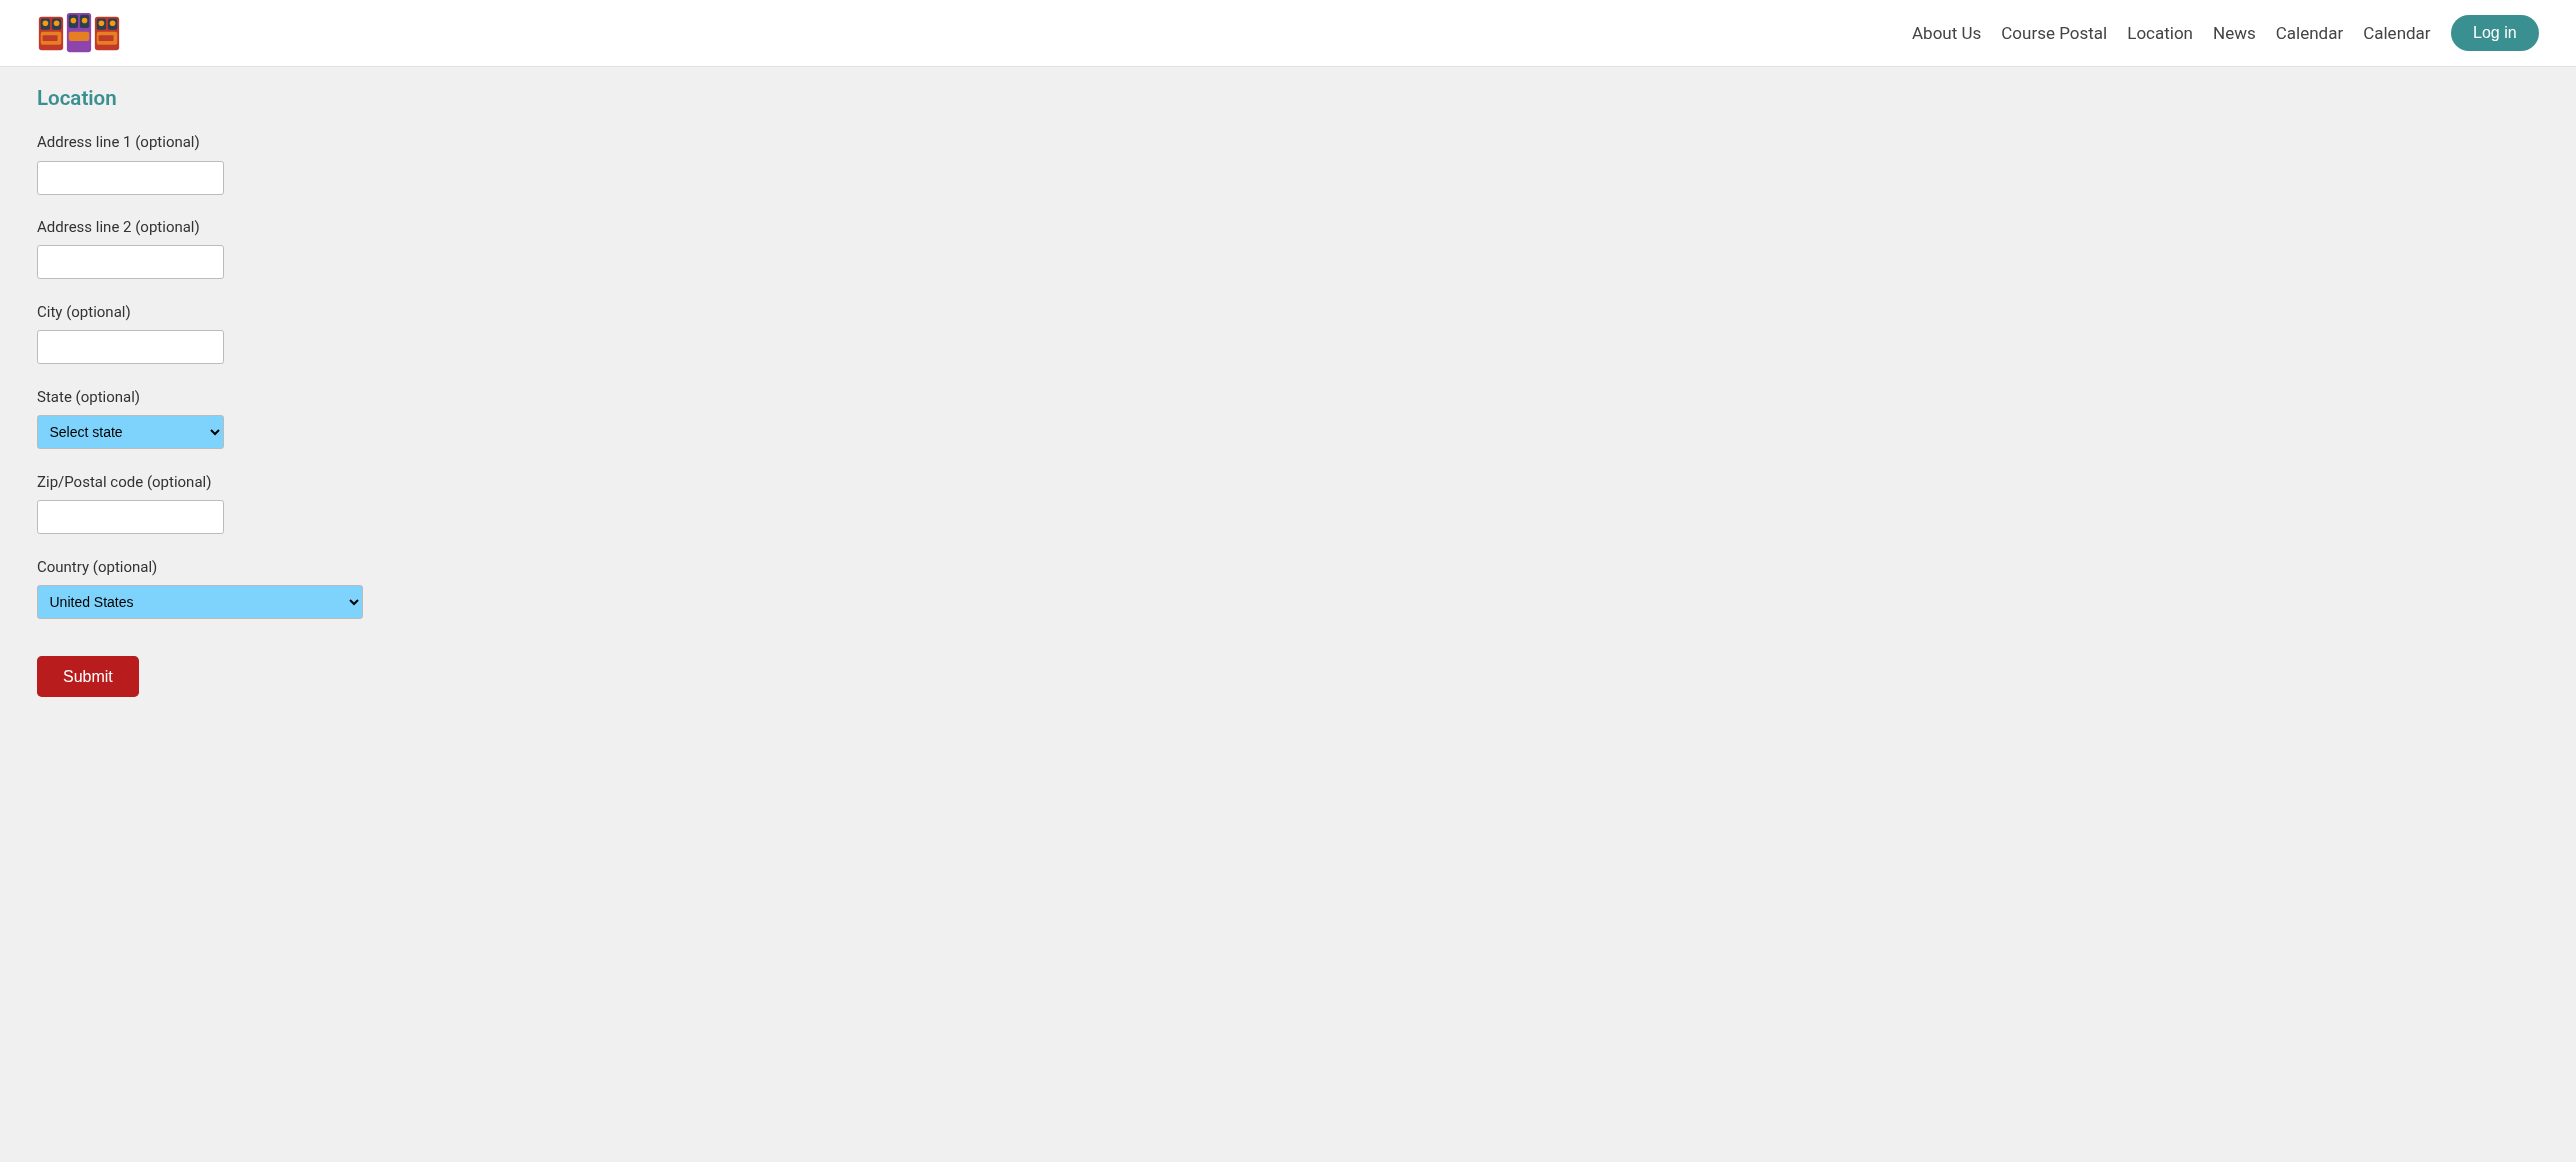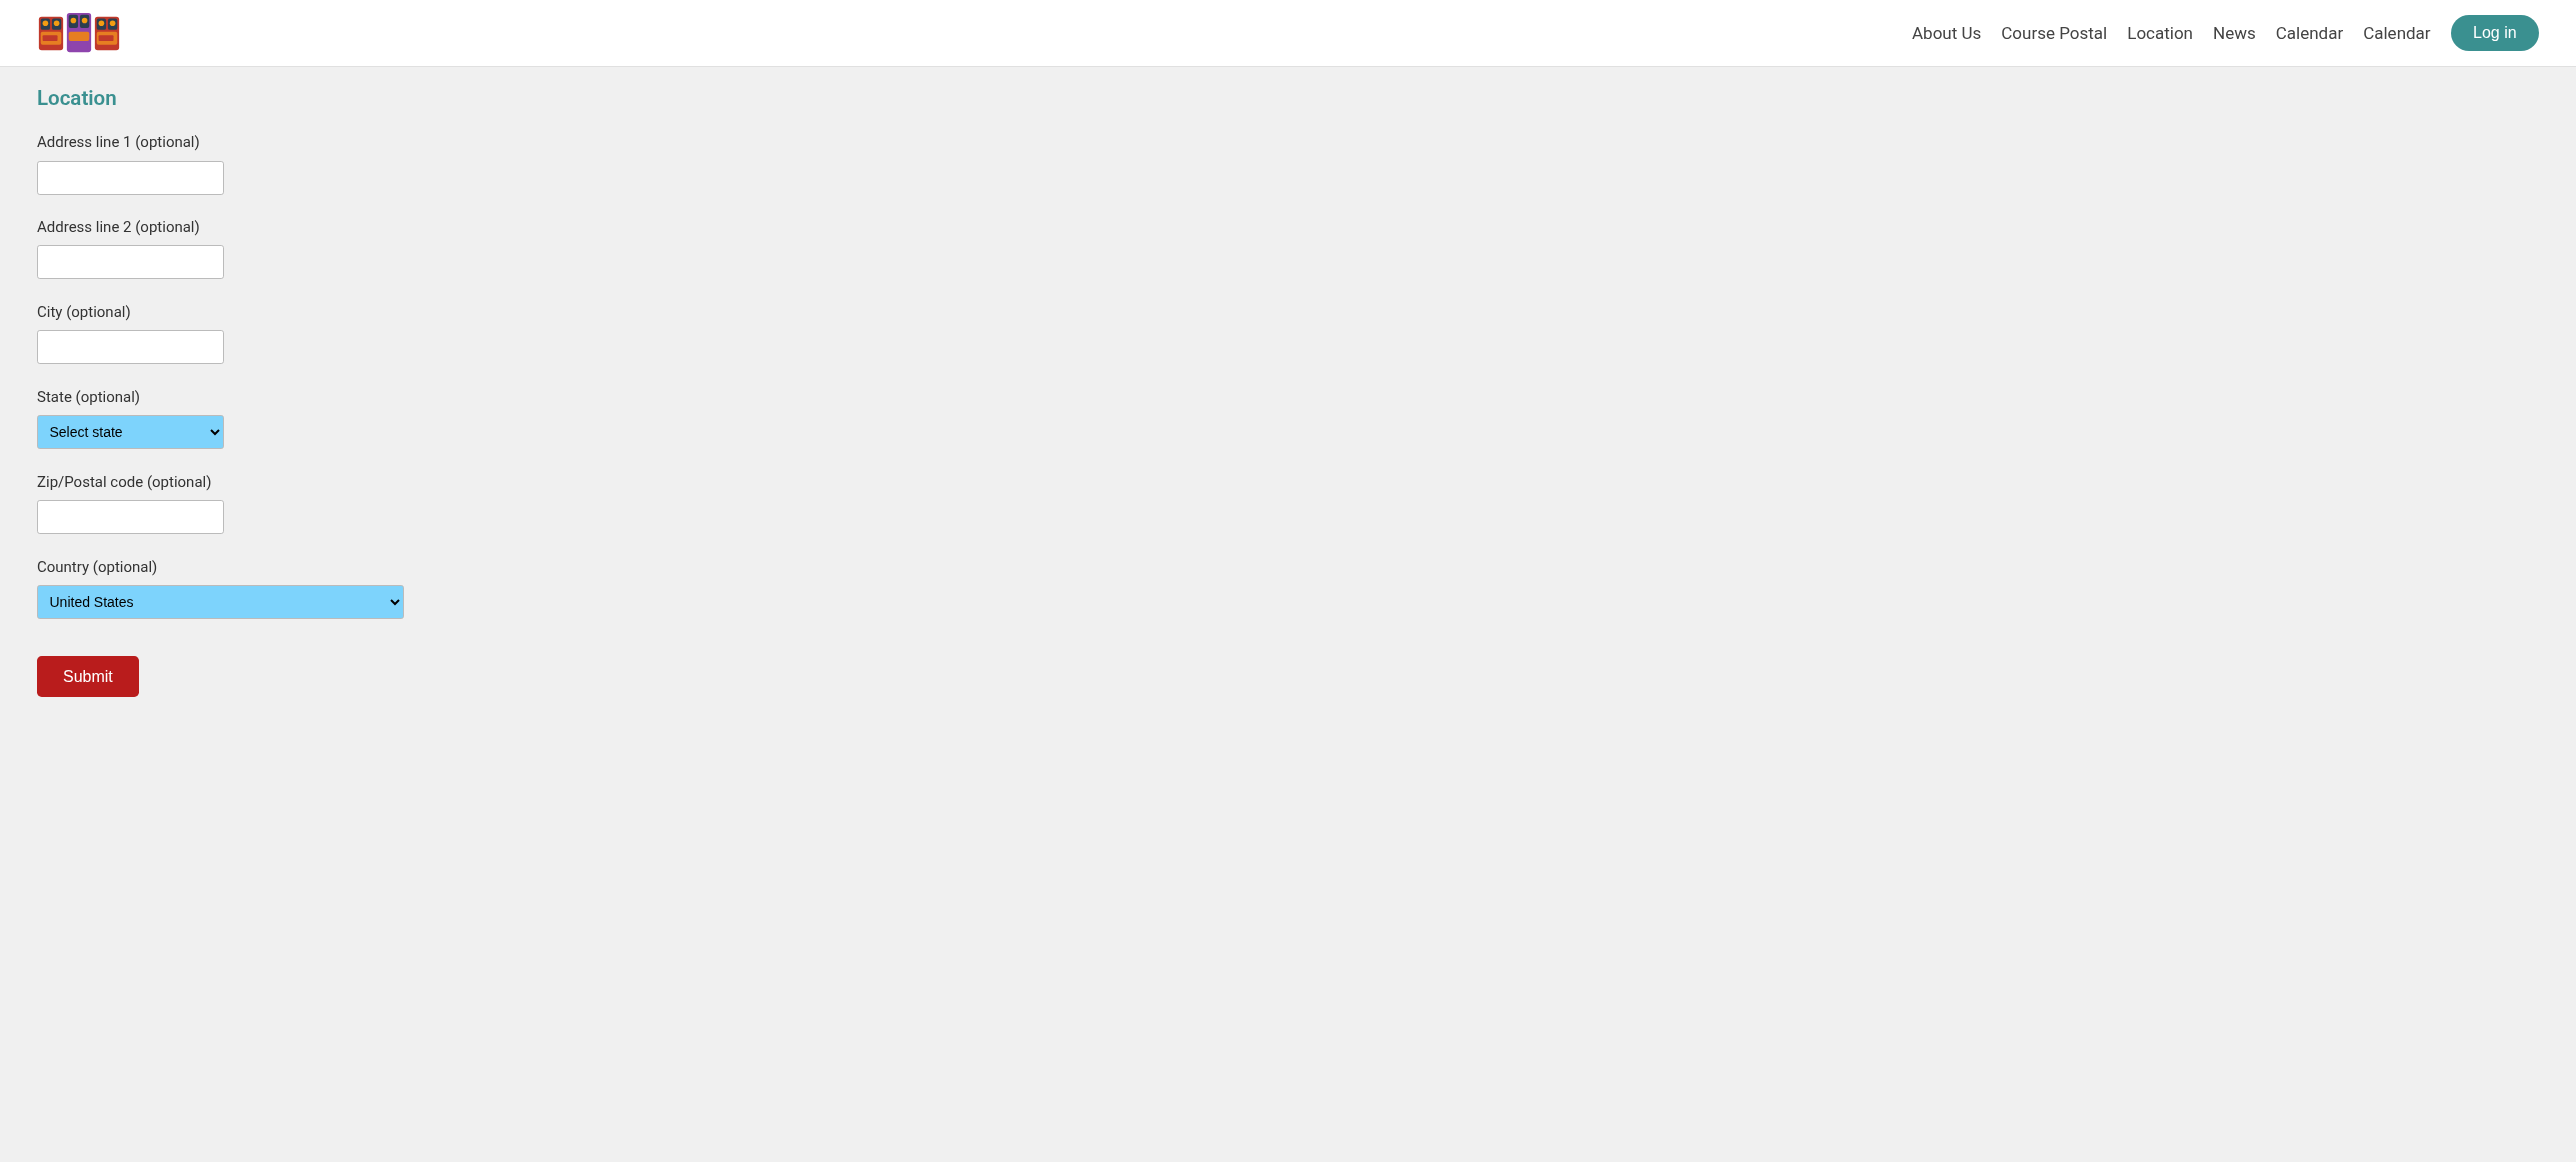--- a/index.html
+++ b/index.html
@@ -109,21 +109,21 @@
       border-radius: 2.8px;
       padding: 3.7px 7.5px;
       font-size: 14px;
       background-color: #7dd3fc;
       appearance: auto;
       outline: none;
       cursor: pointer;
     }
 
     .form-select-wide {
-      width: 367px;
+      width: 326px;
     }
 
     .submit-btn {
       background-color: #b91c1c;
       color: #fff;
       border: none;
       border-radius: 4.7px;
       padding: 11.2px 26px;
       font-size: 16px;
       cursor: pointer;

